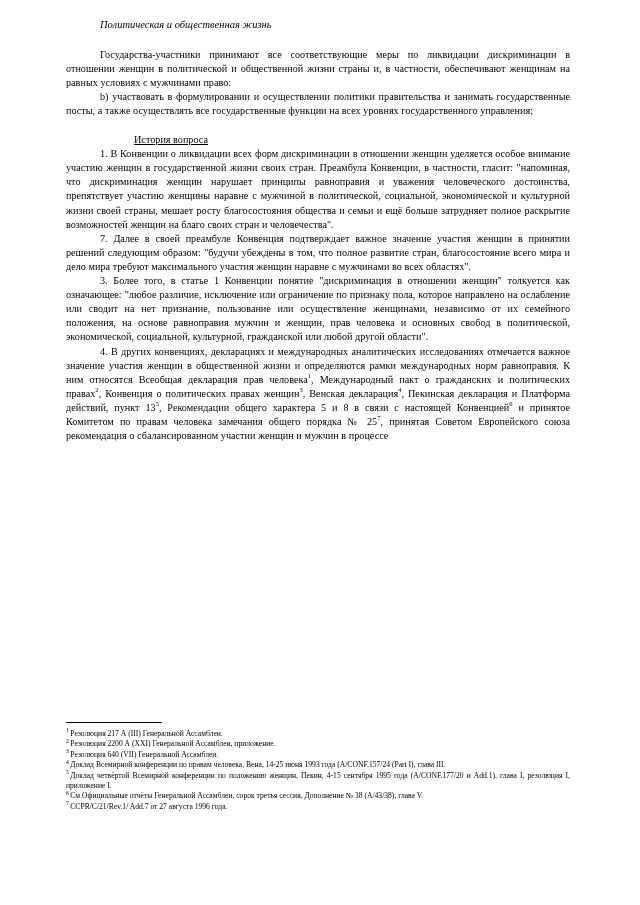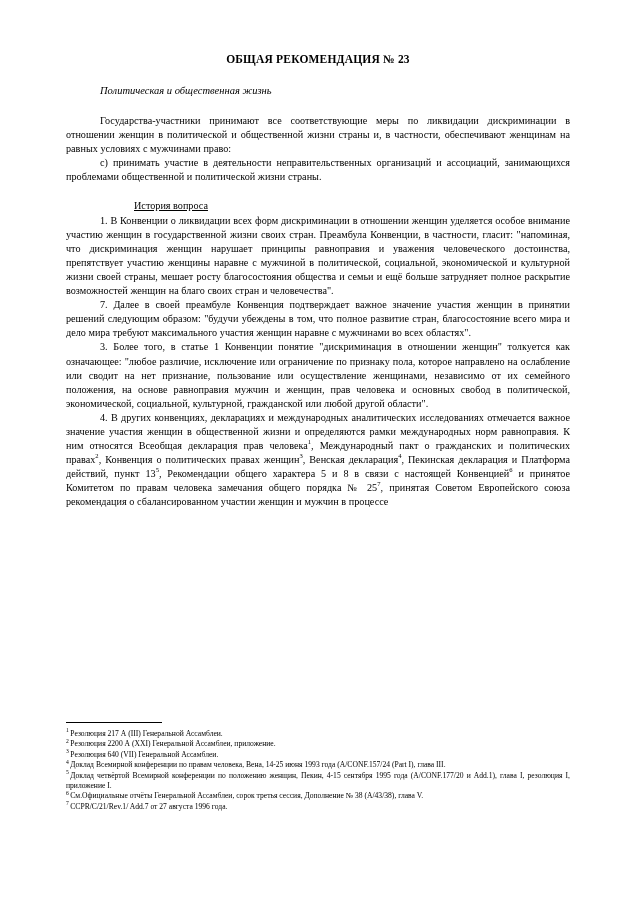--- a/index.html
+++ b/index.html
@@ -104,28 +104,27 @@
     margin-right: 1.5px;
   }
 </style>
 </head>
 <body>
 
 <div class="page">
 
   <div class="content">
 
-    <div class="doc-title">ОБЩАЯ РЕКОМЕНДАЦИЯ № 23</div>
 
 
     <div class="section-heading-italic">Политическая и общественная жизнь</div>
 
     <div class="body-block">
       <p class="para">Государства-участники принимают все соответствующие меры по ликвидации дискриминации в отношении женщин в политической и общественной жизни страны и, в частности, обеспечивают женщинам на равных условиях с мужчинами право:</p>
-      <p class="para">c) принимать участие в деятельности неправительственных организаций и ассоциаций, занимающихся проблемами общественной и политической жизни страны.</p>
+      <p class="para">b) участвовать в формулировании и осуществлении политики правительства и занимать государственные посты, а также осуществлять все государственные функции на всех уровнях государственного управления;</p>
     </div>
 
     <div class="history-wrap">
       <div class="history-head">
         <span class="subheading-underline">История вопроса</span>
       </div>
       <p class="para">1. В Конвенции о ликвидации всех форм дискриминации в отношении женщин уделяется особое внимание участию женщин в государственной жизни своих стран. Преамбула Конвенции, в частности, гласит: "напоминая, что дискриминация женщин нарушает принципы равноправия и уважения человеческого достоинства, препятствует участию женщины наравне с мужчиной в политической, социальной, экономической и культурной жизни своей страны, мешает росту благосостояния общества и семьи и ещё больше затрудняет полное раскрытие возможностей женщин на благо своих стран и человечества".</p>
       <p class="para">7. Далее в своей преамбуле Конвенция подтверждает важное значение участия женщин в принятии решений следующим образом: "будучи убеждены в том, что полное развитие стран, благосостояние всего мира и дело мира требуют максимального участия женщин наравне с мужчинами во всех областях".</p>
       <p class="para">3. Более того, в статье 1 Конвенции понятие "дискриминация в отношении женщин" толкуется как означающее: "любое различие, исключение или ограничение по признаку пола, которое направлено на ослабление или сводит на нет признание, пользование или осуществление женщинами, независимо от их семейного положения, на основе равноправия мужчин и женщин, прав человека и основных свобод в политической, экономической, социальной, культурной, гражданской или любой другой области".</p>
       <p class="para" id="para4">4. В других конвенциях, декларациях и международных аналитических исследованиях отмечается важное значение участия женщин в общественной жизни и определяются рамки международных норм равноправия. К ним относятся Всеобщая декларация прав человека<sup class="fnref">1</sup>, Международный пакт о гражданских и политических правах<sup class="fnref">2</sup>, Конвенция о политических правах женщин<sup class="fnref">3</sup>, Венская декларация<sup class="fnref">4</sup>, Пекинская декларация и Платформа действий, пункт 13<sup class="fnref">5</sup>, Рекомендации общего характера 5 и 8 в связи с настоящей Конвенцией<sup class="fnref">6</sup> и принятое Комитетом по правам человека замечания общего порядка № 25<sup class="fnref">7</sup>, принятая Советом Европейского союза рекомендация о сбалансированном участии женщин и мужчин в процессе</p>

